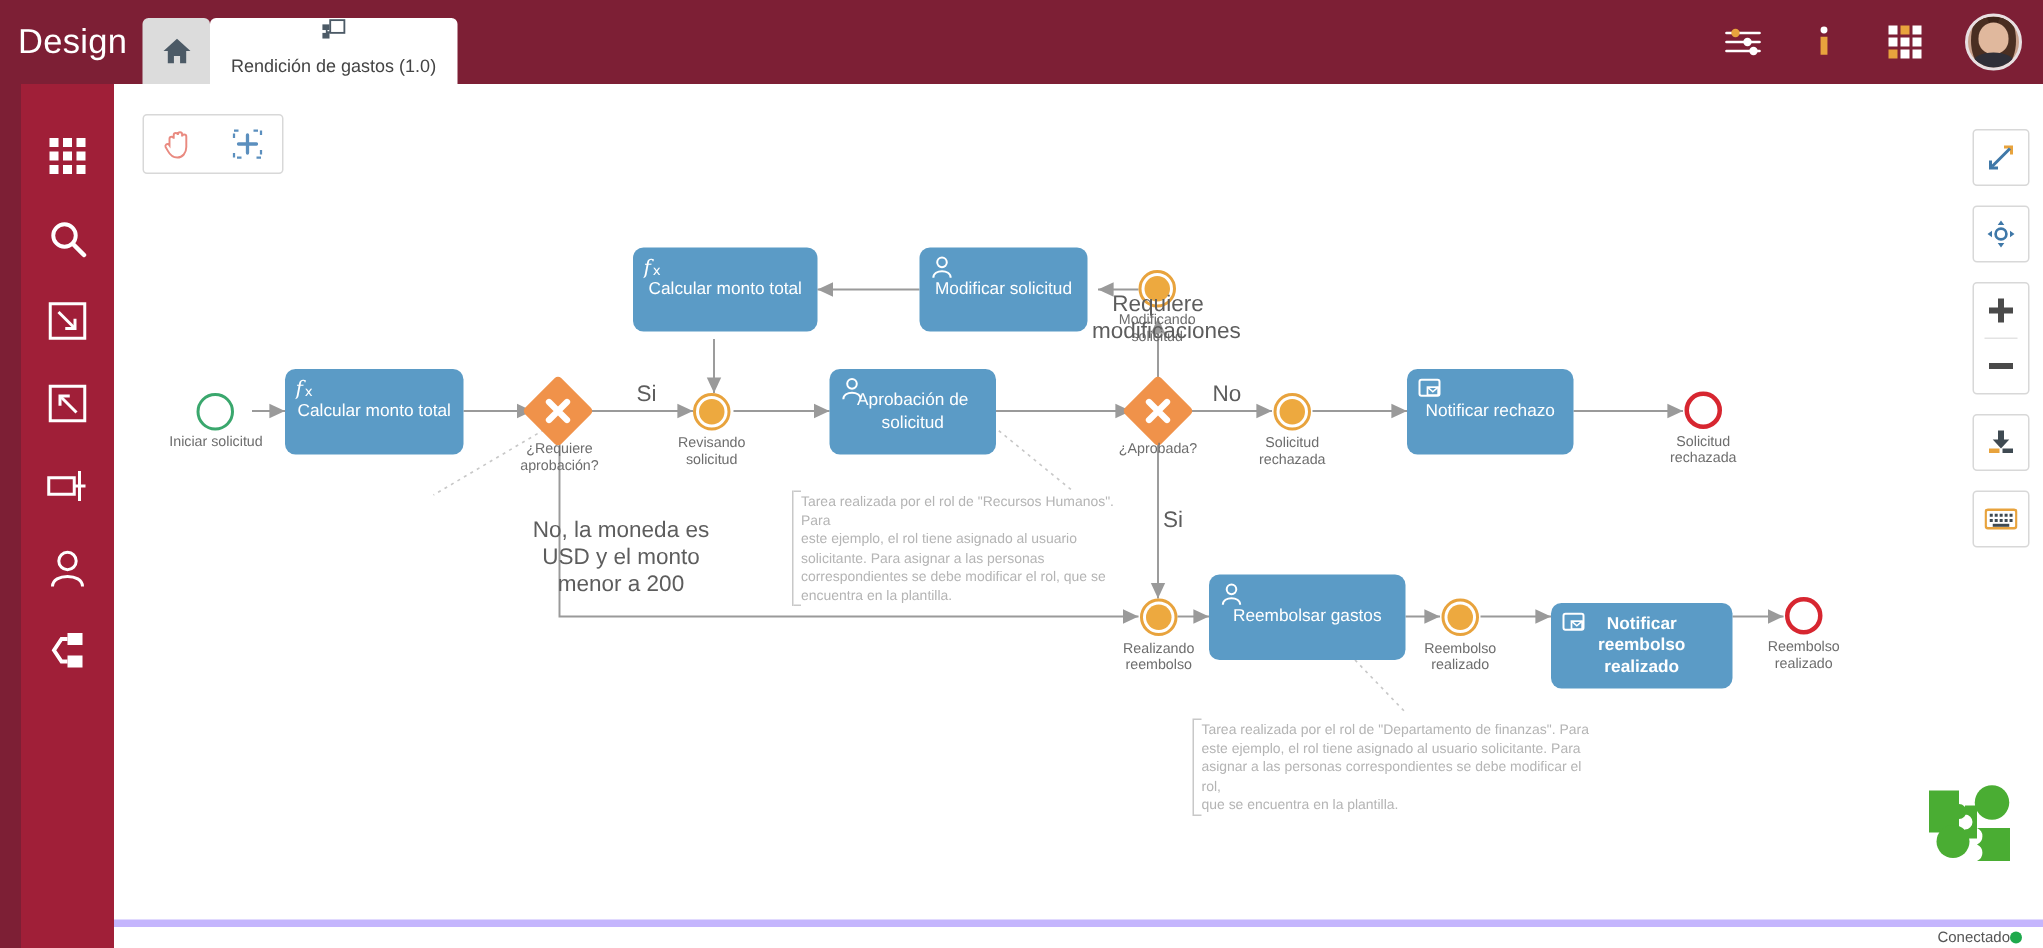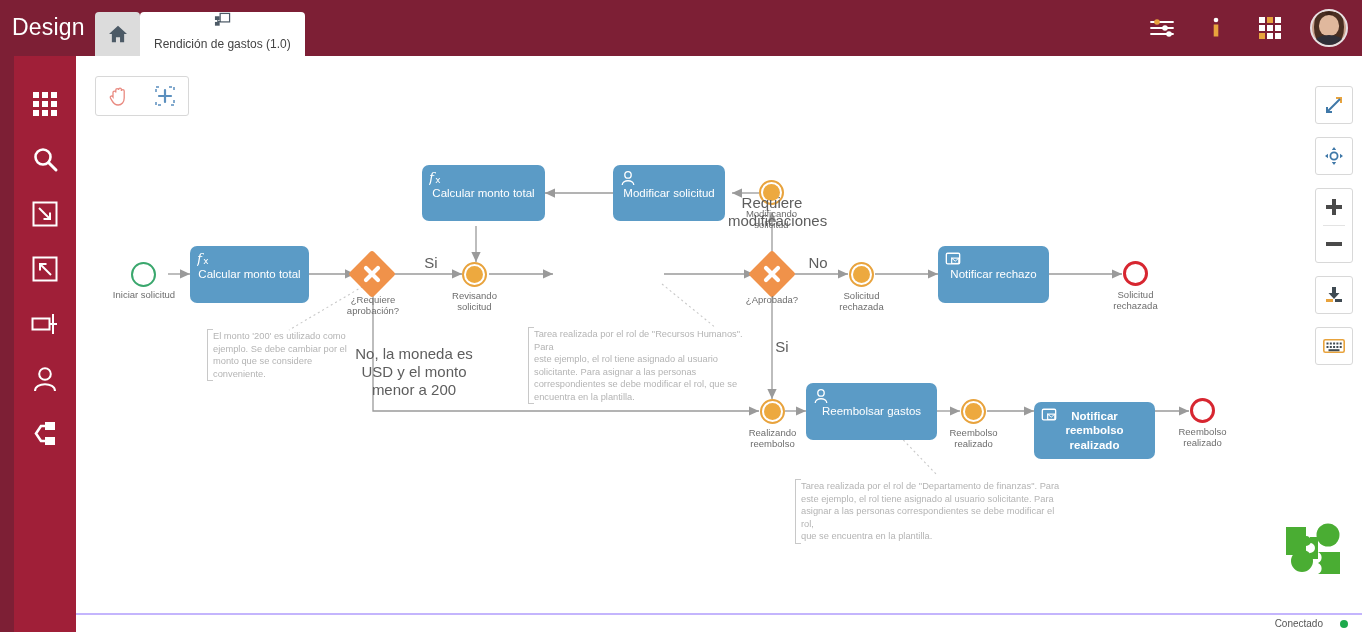--- a/index.html
+++ b/index.html
@@ -70,23 +70,23 @@
   .rt-group {
     background: #fff; border: 1px solid #d8d8d8; border-radius: 3px;
     margin-bottom: 13px; overflow: hidden;
   }
   .rt-btn { width: 36px; height: 36px; display: flex; align-items: center; justify-content: center; cursor: pointer; }
   .rt-sep { height: 1px; background: #e3e3e3; margin: 0 7px; }
 
   
   .statusbar {
     position: absolute; left: 76px; bottom: 0; width: 1286px; height: 19px;
-    border-top: 2px solid #c4b5fd; background: #fff;
+    border-top: 5px solid #c4b5fd; background: #fff;
     display: flex; align-items: center; justify-content: flex-end; padding-right: 14px;
-    font-size: 10px; color: #555; gap: 17px; z-index: 10;
+    font-size: 10px; color: #555; gap: 0; z-index: 10;
   }
   .dot-online { width: 8px; height: 8px; border-radius: 50%; background: #1ea94c; display: inline-block; }
 
   .corner-logo { position: absolute; right: 20px; bottom: 36px; width: 58px; height: 56px; z-index: 8; }
 
   
   .diagram { position: absolute; left: 0; top: 0; width: 1286px; height: 557px; }
   .node { position: absolute; }
 
   .task {
@@ -418,20 +418,27 @@
       </div>
       <div class="nlabel" style="left:252px; top:239px; width:90px;">¿Requiere
 aprobación?</div>
 
       <div class="node" style="left:386px; top:206px;">
         <div class="ev-circle ev-inter"></div>
       </div>
       <div class="nlabel" style="left:356px; top:235px; width:85px;">Revisando
 solicitud</div>
 
+      <div class="node task" style="left:477px; top:190px; width:111px; height:57px; position:absolute;">
+        <svg class="tico" viewBox="0 0 18 18">
+          <circle cx="9" cy="5.5" r="3.6" fill="none" stroke="#fff" stroke-width="1.5"></circle>
+          <path d="M2.5 17 C2.5 10.5 15.5 10.5 15.5 17" fill="none" stroke="#fff" stroke-width="1.5"></path>
+        </svg>
+        <span class="tlabel">Aprobación de solicitud</span>
+      </div>
 
       <div class="node" style="left:679px; top:201px;">
         <div class="gateway">
           <div class="gw-x">
             <svg width="20" height="20" viewBox="0 0 20 20">
               <path d="M4 4 L16 16 M16 4 L4 16" stroke="#fff" stroke-width="4.2" stroke-linecap="round"></path>
             </svg>
           </div>
         </div>
       </div>
@@ -518,24 +525,20 @@
 
       <div class="flowlabel" style="left:333px; top:198px; width:44px;">Si</div>
       <div class="flowlabel" style="left:278px; top:289px; width:120px;">No, la moneda es
 USD y el monto
 menor a 200</div>
       <div class="flowlabel" style="left:722px; top:198px; width:40px;">No</div>
       <div class="flowlabel" style="left:686px; top:282px; width:40px;">Si</div>
       <div class="flowlabel" style="left:652px; top:138px; width:88px;">Requiere
 modificaciones</div>
 
-      <div class="annotation" style="left:131px; top:273px; width:165px;">El monto '200' es utilizado como
-ejemplo. Se debe cambiar por el
-monto que se considere
-conveniente.</div>
       <div class="annotation" style="left:452px; top:271px; width:219px;">Tarea realizada por el rol de "Recursos Humanos". Para
 este ejemplo, el rol tiene asignado al usuario
 solicitante. Para asignar a las personas
 correspondientes se debe modificar el rol, que se
 encuentra en la plantilla.</div>
       <div class="annotation" style="left:719px; top:423px; width:265px;">Tarea realizada por el rol de "Departamento de finanzas". Para
 este ejemplo, el rol tiene asignado al usuario solicitante. Para
 asignar a las personas correspondientes se debe modificar el rol,
 que se encuentra en la plantilla.</div>
 

